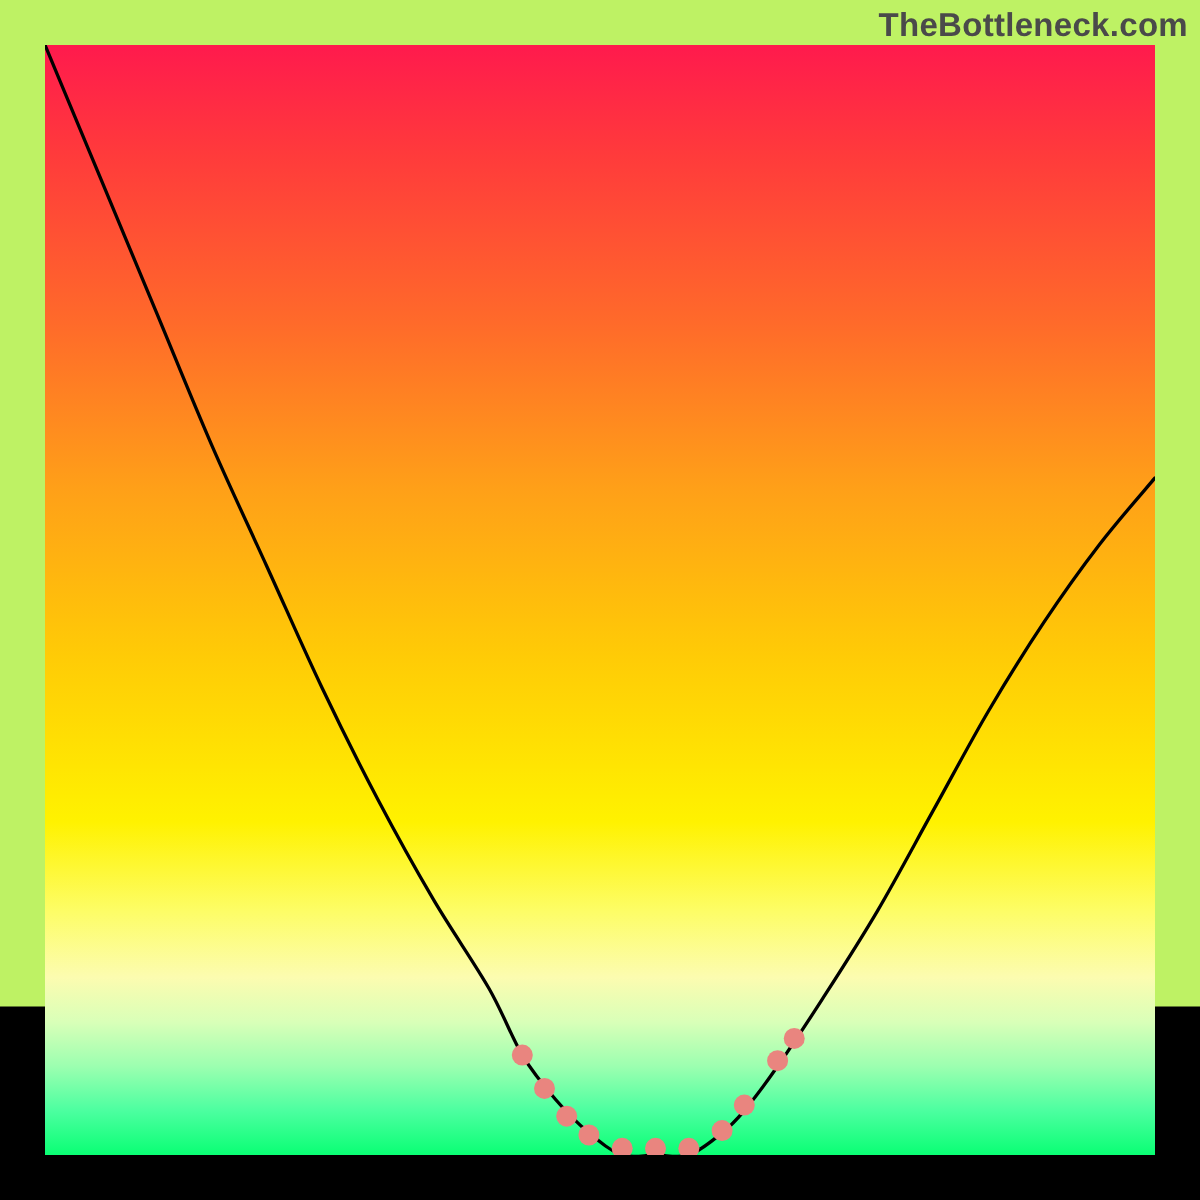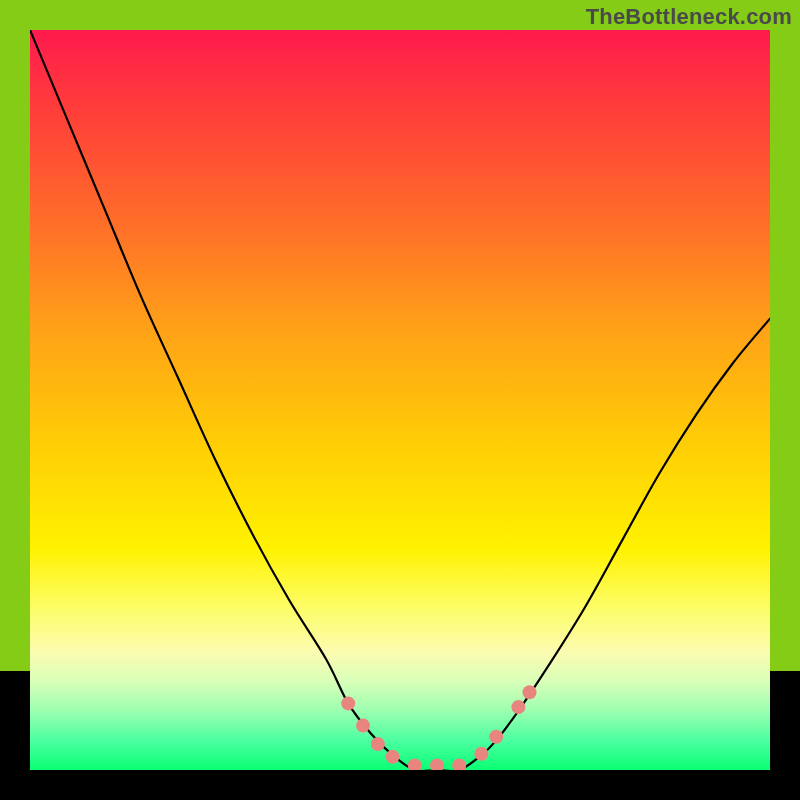--- a/index.html
+++ b/index.html
@@ -8,21 +8,21 @@
     width: 800px;
     height: 800px;
     overflow: hidden;
     background: #000;
     font-family: Arial, Helvetica, sans-serif;
   }
   .frame {
     position: relative;
     width: 800px;
     height: 671px;
-    background: #84cc16;
+    background: #bef264;
   }
   .plot-area {
     position: absolute;
     left: 30px;
     top: 30px;
     width: 740px;
     height: 740px;
     background: linear-gradient(to bottom,
       #ff1a4d 0%,
       #ff3b3b 10%,

